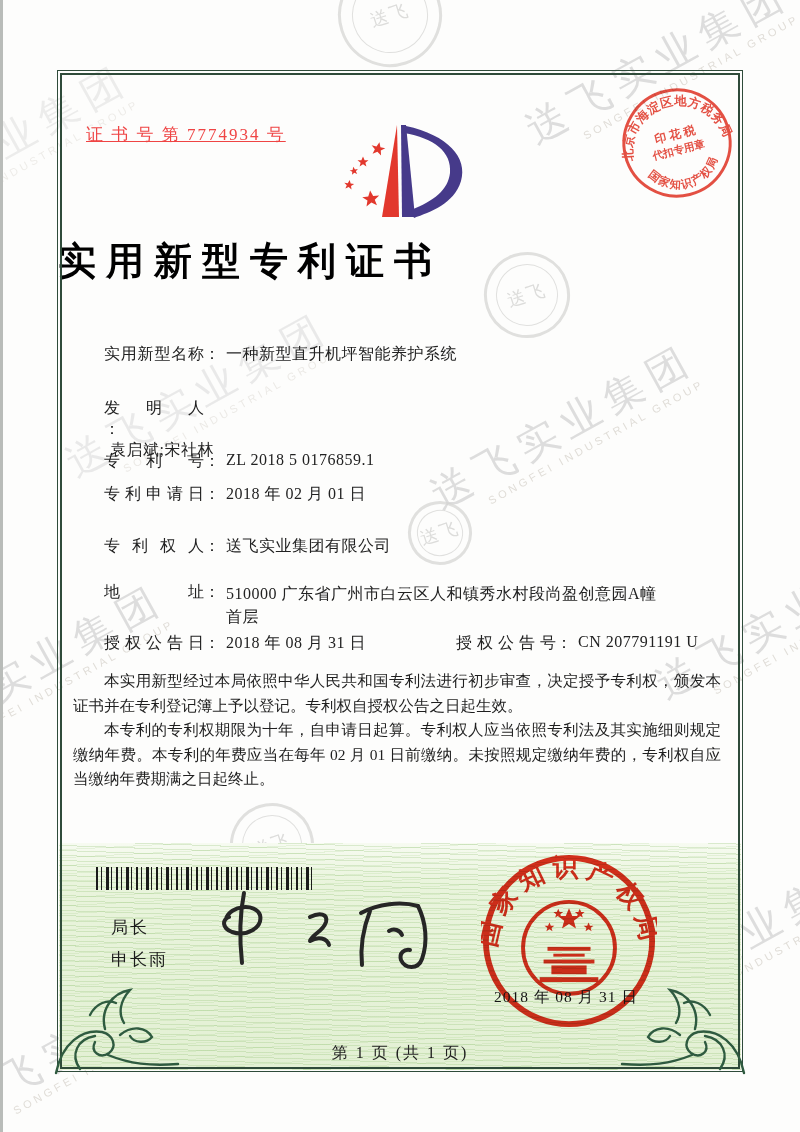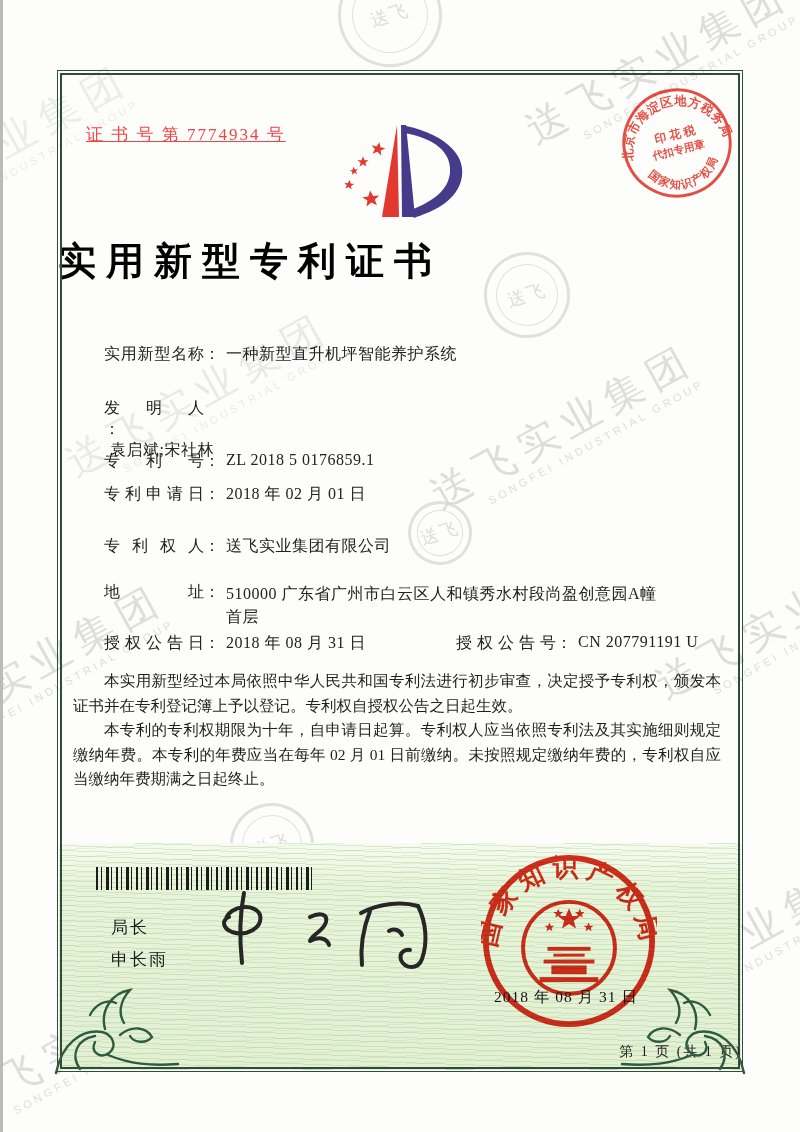--- a/index.html
+++ b/index.html
@@ -54,21 +54,21 @@
     background:repeating-linear-gradient(90deg,#1b1b1b 0 2px,transparent 2px 5px,#1b1b1b 5px 6px,
       transparent 6px 10px,#1b1b1b 10px 13px,transparent 13px 15px,#1b1b1b 15px 16px,transparent 16px 20px); }
 
   .sig-title { position:absolute; left:53px; top:845px; font-size:17px; color:#1c1c1c; z-index:3; letter-spacing:2px;}
   .sig-name  { position:absolute; left:53px; top:877px; font-size:17px; color:#1c1c1c; z-index:3; letter-spacing:2px;}
   .sig-script{ position:absolute; left:148px; top:812px; z-index:3; }
 
   .seal { position:absolute; left:423px; top:782px; z-index:3; mix-blend-mode:multiply; }
   .seal-date { position:absolute; left:436px; top:916px; z-index:4; font-size:15.5px; color:#141414; letter-spacing:1px; }
 
-  .footer { position:absolute; left:0; top:972px; width:100%; text-align:right; font-size:14px;
+  .footer { position:absolute; left:0; top:972px; width:100%; text-align:center; font-size:16px;
             color:#222; letter-spacing:2px; z-index:3; }
 
   .ornament { position:absolute; bottom:-6px; z-index:4; }
   .ornament.left { left:-8px; }
   .ornament.right{ right:-8px; transform:scaleX(-1); }
 
   .tax-stamp { position:absolute; left:618px; top:84px; z-index:5; transform:rotate(-14deg);
                mix-blend-mode:multiply; opacity:.88; }
 </style>
 </head>

